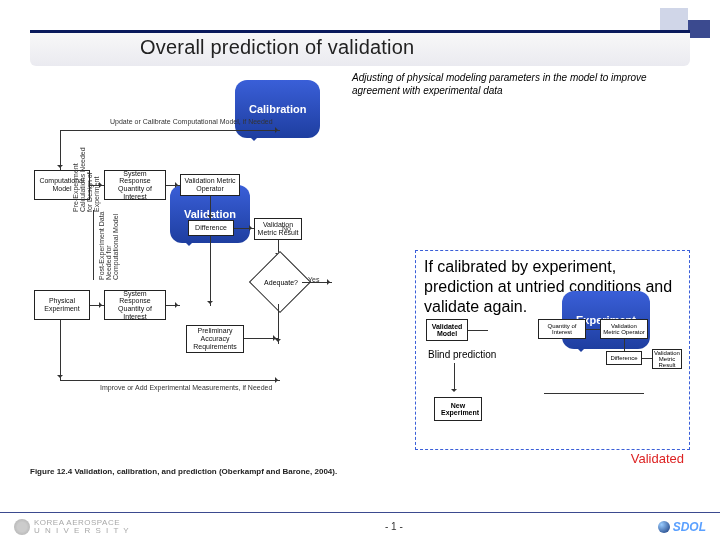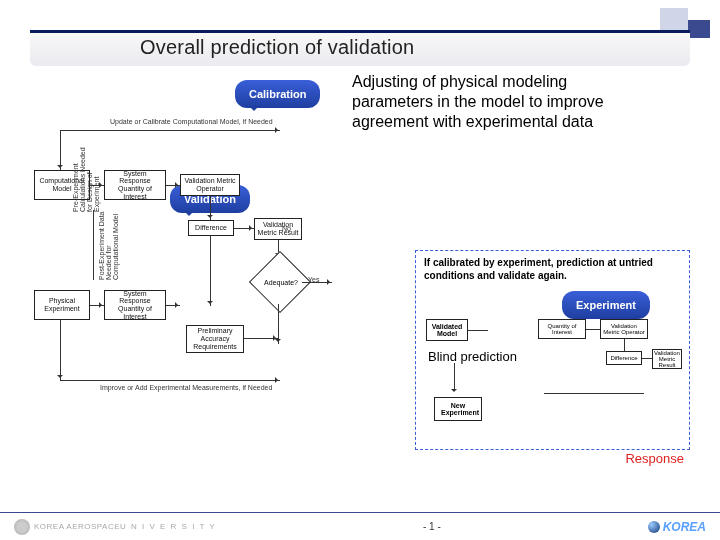--- a/index.html
+++ b/index.html
@@ -39,36 +39,37 @@
   .content {
     position: absolute;
     top: 80px; left: 30px; right: 30px; bottom: 40px;
   }
   .bubble {
     position: absolute;
     background: linear-gradient(to bottom, #3a5fd8, #1e3ea0);
     color: #fff;
     font-size: 11px;
     font-weight: bold;
-    padding: 8px 14px;
+    padding: 23px 14px;
     border-radius: 12px;
     text-align: center;
   }
   .bubble::after {
     content: "";
     position: absolute;
     left: 14px; bottom: -8px;
     border: 5px solid transparent;
     border-top-color: #1e3ea0;
   }
   .desc {
     position: absolute;
-    font-size: 16px;
+    font-size: 10px;
     color: #000;
     line-height: 1.25;
+    font-style: italic;
   }
   .diagram {
     position: absolute;
     left: 0; top: 40px;
     width: 380px; height: 350px;
   }
   .diagram .box {
     position: absolute;
     border: 1px solid #222;
     background: #fff;
@@ -114,24 +115,23 @@
     font-size: 7px;
     color: #333;
   }
   .dashed-wrap {
     position: absolute;
     border: 1.5px dashed #3a5fd8;
     right: 0; top: 170px;
     width: 275px; height: 200px;
   }
   .dashed-wrap .inner-desc {
-    font-size: 10px;
+    font-size: 16px;
     padding: 6px 8px;
     line-height: 1.25;
-    font-weight: bold;
   }
   .mini {
     position: absolute;
     left: 8px; right: 8px; top: 62px; bottom: 6px;
   }
   .mini .mbox {
     position: absolute;
     border: 1px solid #222;
     background: #fff;
     font-size: 6px;
@@ -191,21 +191,21 @@
   .uni {
     display: flex; align-items: center; gap: 4px;
     color: #a8a8a8;
     letter-spacing: 1.5px;
     font-size: 8px;
   }
   .uni .logo {
     width: 16px; height: 16px; border-radius: 50%;
     background: radial-gradient(circle, #ccc 40%, #aaa 100%);
   }
-  .uni .stack { display:flex; flex-direction:row; line-height:1;align-items:center; }
+  .uni .stack { display:flex; flex-direction:column; line-height:1; }
   .uni .stack .big { font-size: 8px; letter-spacing: 0.5px; }
 </style>
 </head>
 <body>
 
 <div class="corner-deco">
   <div class="sq1"></div>
     <div class="sq2"></div>
 </div>
 
@@ -269,37 +269,38 @@
     <div class="mini">
       <div class="mbox" style="left:2px; top:6px; width:42px; height:22px; font-size:7px; font-weight:bold;">Validated Model</div>
       <div style="position:absolute; left:44px; top:17px; width:20px; height:1px; background:#333;"></div>
       <div class="mbox" style="left:114px; top:6px; width:48px; height:20px;">Quantity of Interest</div>
       <div style="position:absolute; left:162px; top:16px; width:14px; height:1px; background:#333;"></div>
       <div class="mbox" style="left:176px; top:6px; width:48px; height:20px;">Validation Metric Operator</div>
       <div style="position:absolute; left:200px; top:26px; width:1px; height:12px; background:#333;"></div>
       <div class="mbox" style="left:182px; top:38px; width:36px; height:14px;">Difference</div>
       <div style="position:absolute; left:218px; top:45px; width:10px; height:1px; background:#333;"></div>
       <div class="mbox" style="left:228px; top:36px; width:30px; height:20px;">Validation Metric Result</div>
-      <div style="position:absolute; left:4px; top:36px; font-size:13px;">Blind prediction</div>
+      <div style="position:absolute; left:4px; top:36px; font-size:10px;">Blind prediction</div>
       <div style="position:absolute; left:30px; top:50px; width:1px; height:28px; background:#333;"></div>
       <div style="position:absolute; left:27px; top:76px; border:3px solid transparent; border-top-color:#333;"></div>
       <div class="newexp" style="left:10px; top:84px; width:48px;">New Experiment</div>
       <div style="position:absolute; left:120px; top:80px; width:100px; height:1px; background:#333;"></div>
     </div>
   </div>
 
-  <div class="optional" style="right:6px; bottom:34px;">Response</div>
+  <div class="caption">Figure 12.4 Validation, calibration, and prediction (Oberkampf and Barone, 2004).</div>
+  <div class="optional" style="right:6px; bottom:34px;">Validated</div>
 </div>
 
 <div class="footer">
   <div class="uni">
     <div class="logo"></div>
     <div class="stack">
       <span class="big">KOREA AEROSPACE</span>
       <span>U N I V E R S I T Y</span>
     </div>
   </div>
   <div class="pg">-  1  -</div>
   <div class="sdol">
     <div class="orb"></div>
-    <span>KOREA</span>
+    <span>SDOL</span>
   </div>
 </div>
 
 </body></html>

